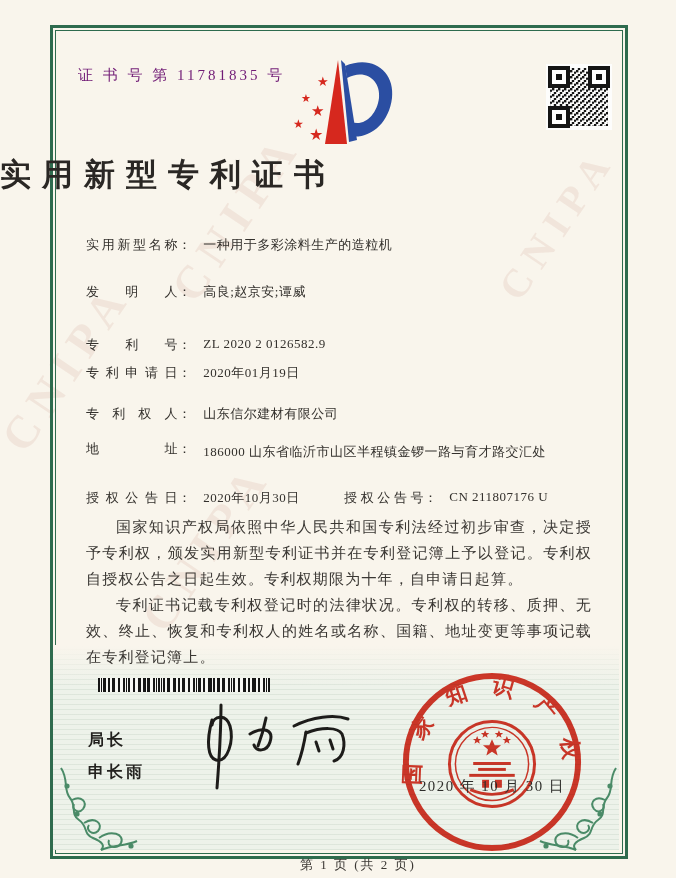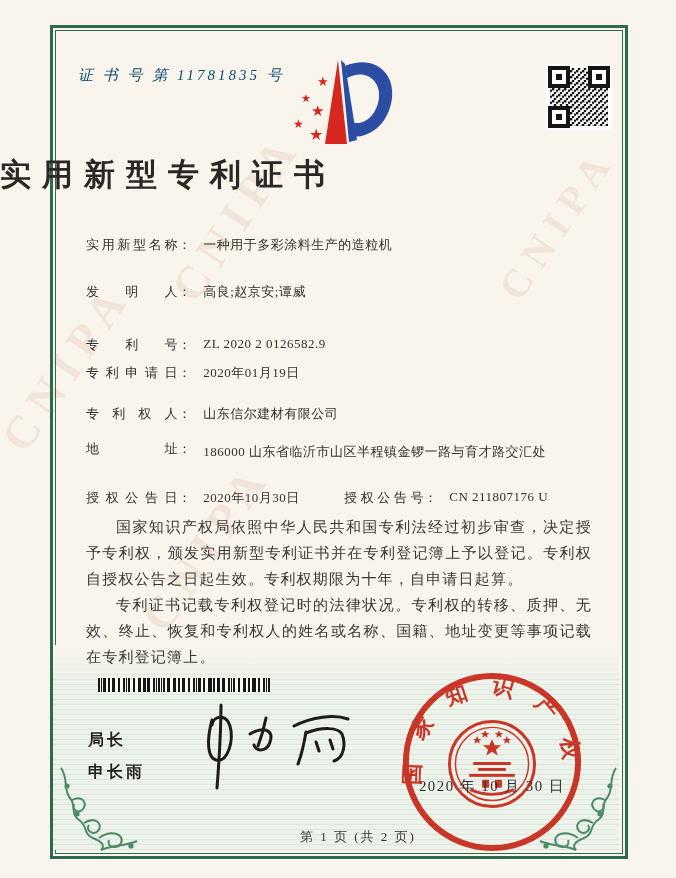--- a/index.html
+++ b/index.html
@@ -24,21 +24,21 @@
   .lower-zone{
     position:absolute;left:53px;top:645px;width:566px;height:205px;
     background-color:#edf2ea;
     background-image:repeating-linear-gradient(0deg,rgba(115,148,122,0.13) 0 1px,rgba(0,0,0,0) 1px 5px);
   }
   .lower-zone::before{
     content:"";position:absolute;left:0;top:0;right:0;height:42px;
     background:linear-gradient(#f9f5ec,rgba(249,245,236,0));
   }
   .cert-no{
-    position:absolute;left:78px;top:66px;font-size:15px;letter-spacing:3px;color:#0c4a6e;font-style:italic;
+    position:absolute;left:78px;top:66px;font-size:15px;letter-spacing:3px;color:#701a75;
   }
   .title{
     position:absolute;left:0;right:0;top:154px;
     font-size:31px;font-weight:bold;letter-spacing:11px;color:#2a2724;
   }
   .field-row{position:absolute;left:86px;font-size:13px;color:#33302c;letter-spacing:0.5px;}
   .flabel{
     display:inline-block;width:92px;text-align:justify;text-align-last:justify;
     vertical-align:top;
   }
@@ -58,21 +58,21 @@
     background-image:
       repeating-linear-gradient(90deg,#161616 0 2px,rgba(0,0,0,0) 2px 5px),
       repeating-linear-gradient(90deg,#161616 0 1px,rgba(0,0,0,0) 1px 7px),
       repeating-linear-gradient(90deg,rgba(0,0,0,0) 0 3px,#161616 3px 4px,rgba(0,0,0,0) 4px 11px);
   }
   .commissioner{
     position:absolute;left:88px;font-size:16px;letter-spacing:3px;color:#23221f;
     font-family:Liberation Mono, monospace;font-weight:600;
   }
   .footer{
-    position:absolute;left:0;right:0;top:828px;text-align:center;
+    position:absolute;left:0;right:0;top:856px;text-align:center;
     font-size:13px;letter-spacing:2px;color:#3a3733;padding-left:40px;
   }
   svg{display:block;}
   .abs{position:absolute;}
 </style>
 </head>
 <body>
 
 <span class="watermark" style="left:140px;top:190px;">CNIPA</span>
 <span class="watermark" style="left:470px;top:200px;font-size:40px;">CNIPA</span>

